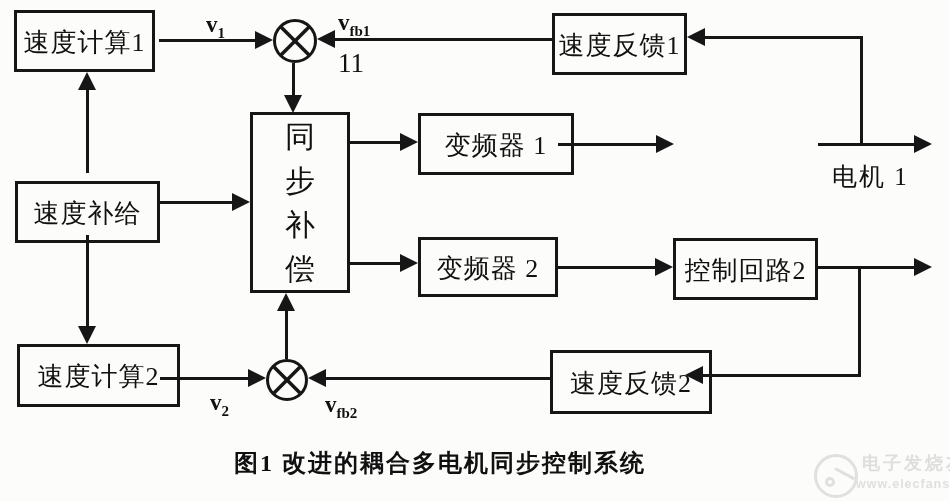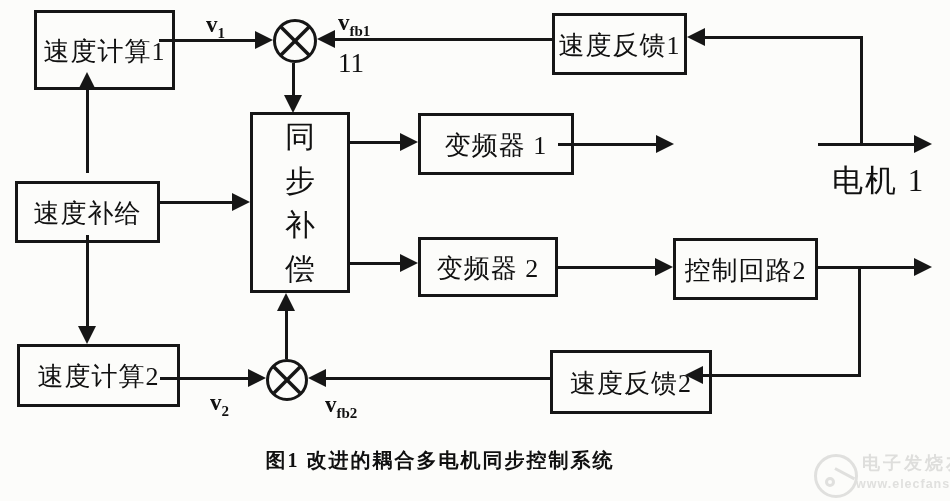--- a/index.html
+++ b/index.html
@@ -38,27 +38,27 @@
   .arr-l{border-top:9px solid transparent;border-bottom:9px solid transparent;border-right:18px solid #161616;}
   .arr-d{border-left:9px solid transparent;border-right:9px solid transparent;border-top:18px solid #161616;}
   .arr-u{border-left:9px solid transparent;border-right:9px solid transparent;border-bottom:18px solid #161616;}
 
   .siglabel{
     position:absolute;font-weight:bold;font-size:23px;color:#111;
     font-family:"Liberation Serif", serif;white-space:nowrap;
   }
   .siglabel sub{font-size:15px;line-height:0;}
   .cnlabel{
-    position:absolute;font-size:31px;color:#111;white-space:nowrap;letter-spacing:2px;
+    position:absolute;font-size:25px;color:#111;white-space:nowrap;letter-spacing:2px;
   }
   .note{position:absolute;font-size:27px;color:#111;font-family:"Liberation Serif", serif;}
 
   .caption{
     position:absolute;left:150px;top:447px;width:580px;text-align:center;
-    font-size:20px;font-weight:bold;color:#101010;letter-spacing:2px;white-space:nowrap;
+    font-size:24px;font-weight:bold;color:#101010;letter-spacing:2px;white-space:nowrap;
   }
 
   .watermark{position:absolute;color:#dcdcda;}
   .wm-logo{
     position:absolute;left:814px;top:454px;width:44px;height:44px;box-sizing:border-box;
     border:3px solid #e0e0de;border-radius:50%;
   }
   .wm-logo .pin{
     position:absolute;left:8px;top:20px;width:10px;height:10px;box-sizing:border-box;
     border:3px solid #e0e0de;border-radius:50%;
@@ -74,21 +74,21 @@
   .wm-url{
     position:absolute;left:856px;top:477px;font-size:12.5px;font-weight:bold;
     letter-spacing:1px;color:#e0e0de;font-family:"Liberation Sans", sans-serif;white-space:nowrap;
   }
 </style>
 </head>
 <body>
 
 <div id="stage">
 
-  <div class="box" style="left:34px;top:10px;width:141px;height:80px;font-family:Liberation Serif, serif;">
+  <div class="box" style="left:14px;top:10px;width:141px;height:62px;font-family:Liberation Serif, serif;">
     <span class="lbl">速度计算1</span>
   </div>
 
   <div class="box" style="left:552px;top:13px;width:135px;height:62px;">
     <span class="lbl">速度反馈1</span>
   </div>
 
   <div class="box" style="left:15px;top:173px;width:145px;height:62px;margin-top:8px;">
     <span class="lbl">速度补给</span>
   </div>

